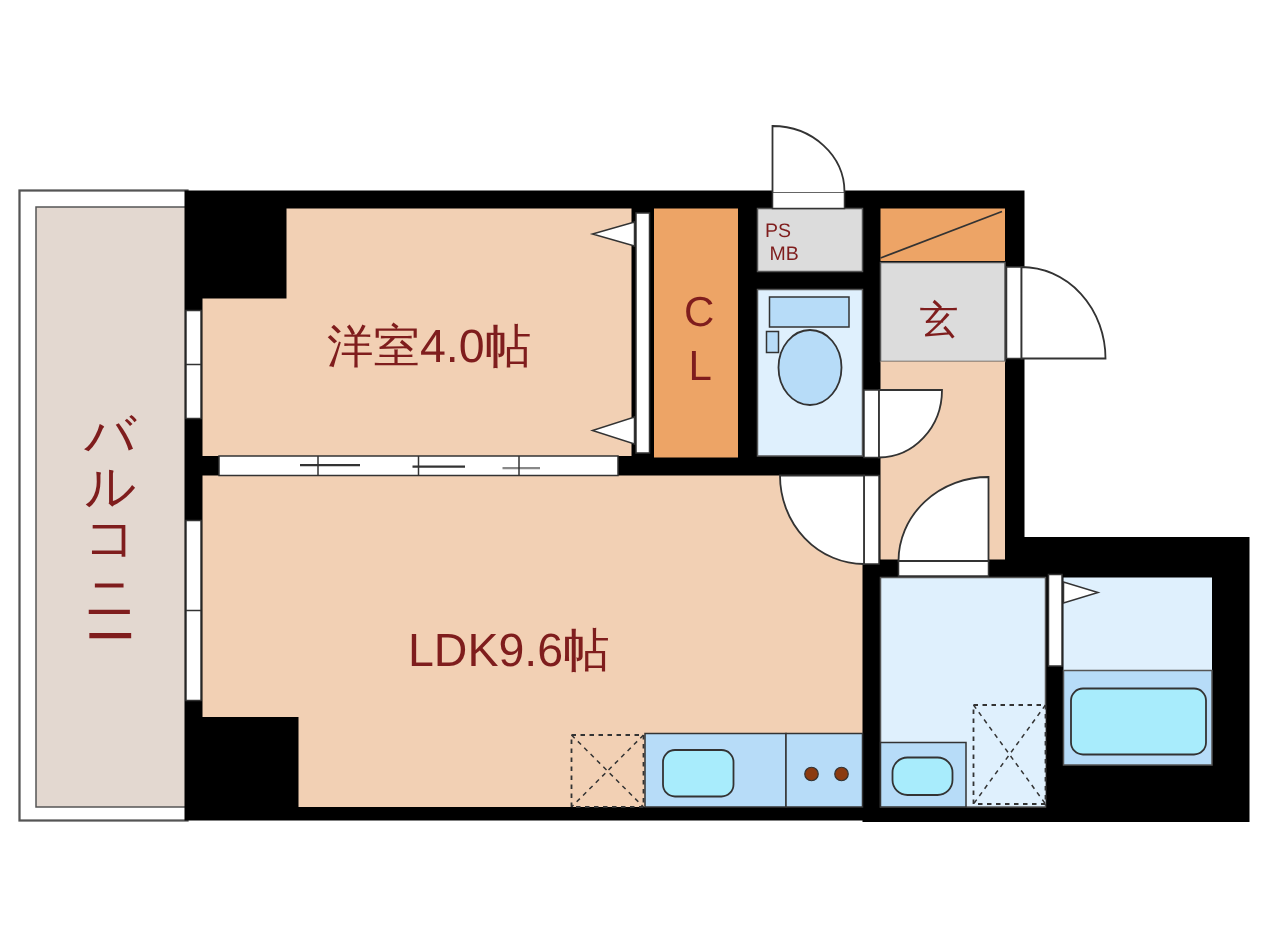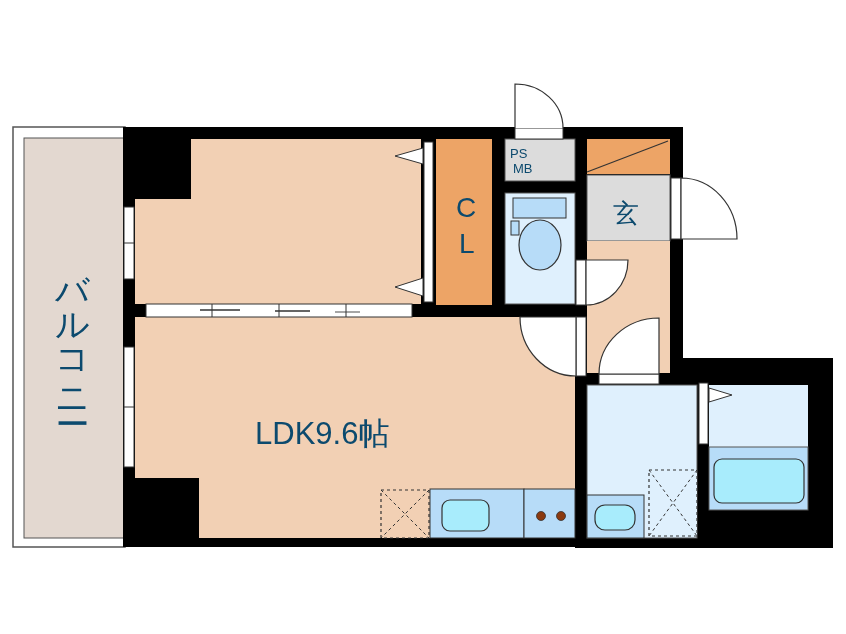--- a/index.html
+++ b/index.html
@@ -1,19 +1,19 @@
 <!DOCTYPE html>
 <html><head>
 <meta charset="utf-8">
 <style>
   html, body { margin:0; padding:0; background:#ffffff; }
   body { width:846px; height:634px; position:relative; overflow:hidden; font-family:"Liberation Sans", "DejaVu Sans", sans-serif; }
   .abs { position:absolute; box-sizing:border-box; }
   svg { position:absolute; left:0; top:0; }
-  .label { position:absolute; color:#0c4a6e; white-space:nowrap; }
+  .label { position:absolute; color:#7f1d1d; white-space:nowrap; }
 </style>
 </head>
 <body>
 
 <div class="abs" style="left:0;top:0;width:846px;height:634px;">
 
   <svg width="846" height="634" viewBox="0 0 846 634">
 
     <g>
       <rect x="13" y="127" width="112" height="420" fill="#ffffff" stroke="#555" stroke-width="1.5"></rect>
@@ -120,22 +120,23 @@
       <rect x="430" y="489" width="94" height="49" fill="#b7dcf8" stroke="#333" stroke-width="1"></rect>
       <rect x="442" y="500" width="47" height="31" rx="8" fill="#a8ecfc" stroke="#333" stroke-width="1.2"></rect>
       <rect x="524" y="489" width="51" height="49" fill="#b7dcf8" stroke="#333" stroke-width="1"></rect>
       <circle cx="541" cy="516" r="4.5" fill="#8b3a10" stroke="#333" stroke-width="0.8"></circle>
       <circle cx="561" cy="516" r="4.5" fill="#8b3a10" stroke="#333" stroke-width="0.8"></circle>
     </g>
   </svg>
 
   <div class="label" style="left:56px;top:252px;width:36px;font-size:34px;line-height:38px;writing-mode:vertical-rl;text-orientation:upright;">バルコニー</div>
 
+  <div class="label" style="left:218px;top:210px;font-size:31px;">洋室4.0帖</div>
 
-  <div class="label" style="left:255px;top:413px;font-size:31px;">LDK9.6帖</div>
+  <div class="label" style="left:272px;top:413px;font-size:31px;">LDK9.6帖</div>
 
   <div class="label" style="left:456px;top:192px;font-size:28px;">C</div>
   <div class="label" style="left:459px;top:228px;font-size:28px;">L</div>
 
   <div class="label" style="left:510px;top:146px;font-size:13px;">PS</div>
   <div class="label" style="left:513px;top:161px;font-size:13px;">MB</div>
 
   <div class="label" style="left:613px;top:196px;font-size:26px;">玄</div>
 </div>
 

